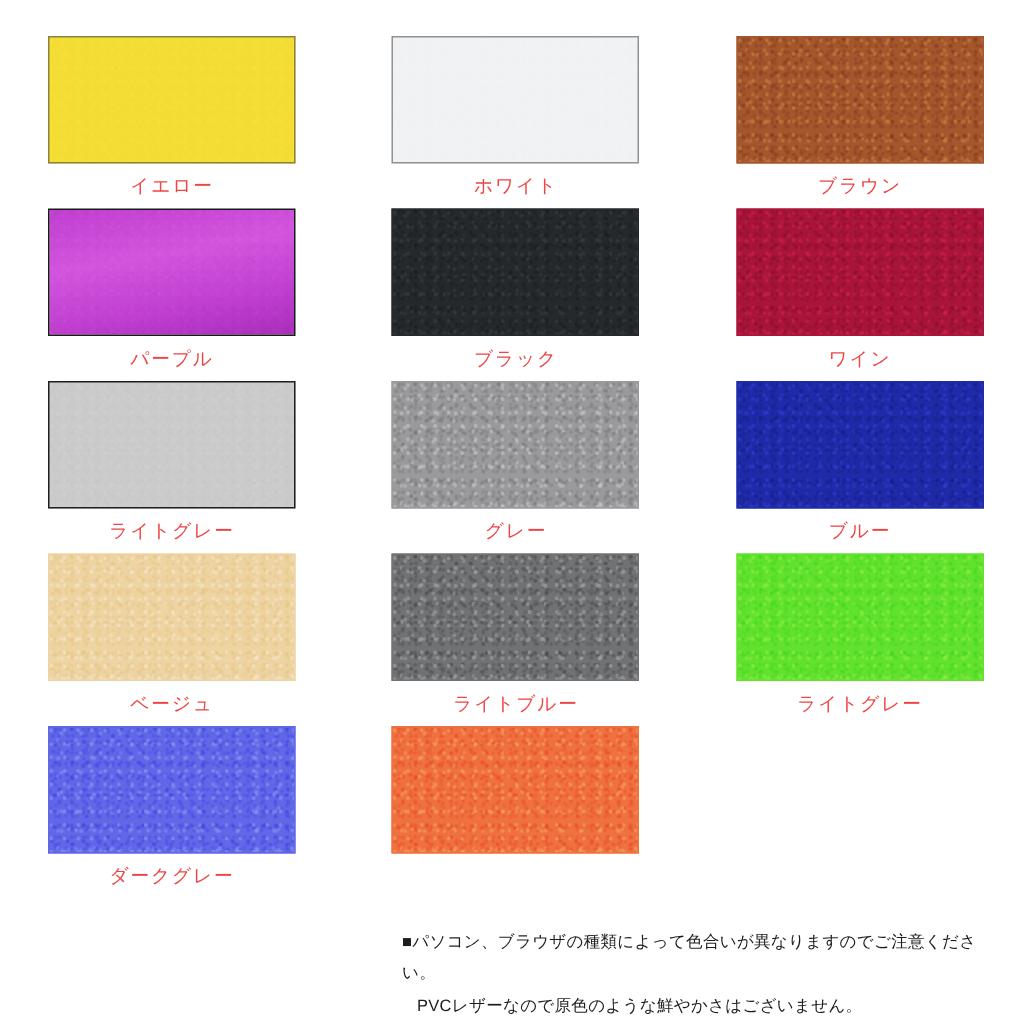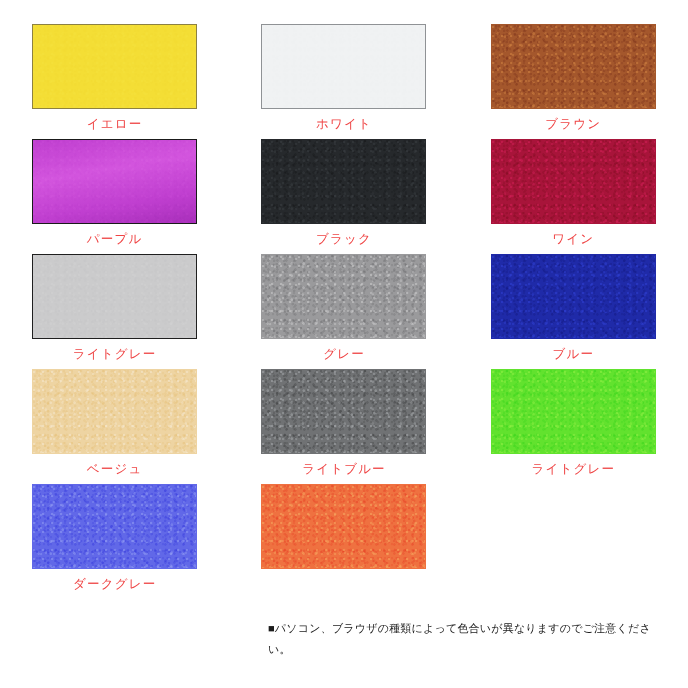--- a/index.html
+++ b/index.html
@@ -164,13 +164,14 @@
     </div>
     <div class="swatch-cell">
       <div class="swatch-chip" style="background: rgb(239, 113, 64); border: 1px solid rgb(239, 113, 64);">
         <div class="chip-texture"></div>
       </div>
     </div>
   </div>
 
 <div id="footnote">
   <div class="note-line-1">■パソコン、ブラウザの種類によって色合いが異なりますのでご注意ください。</div>
+  <div class="note-line-2">PVCレザーなので原色のような鮮やかさはございません。</div>
 </div>
 
 </body></html>

